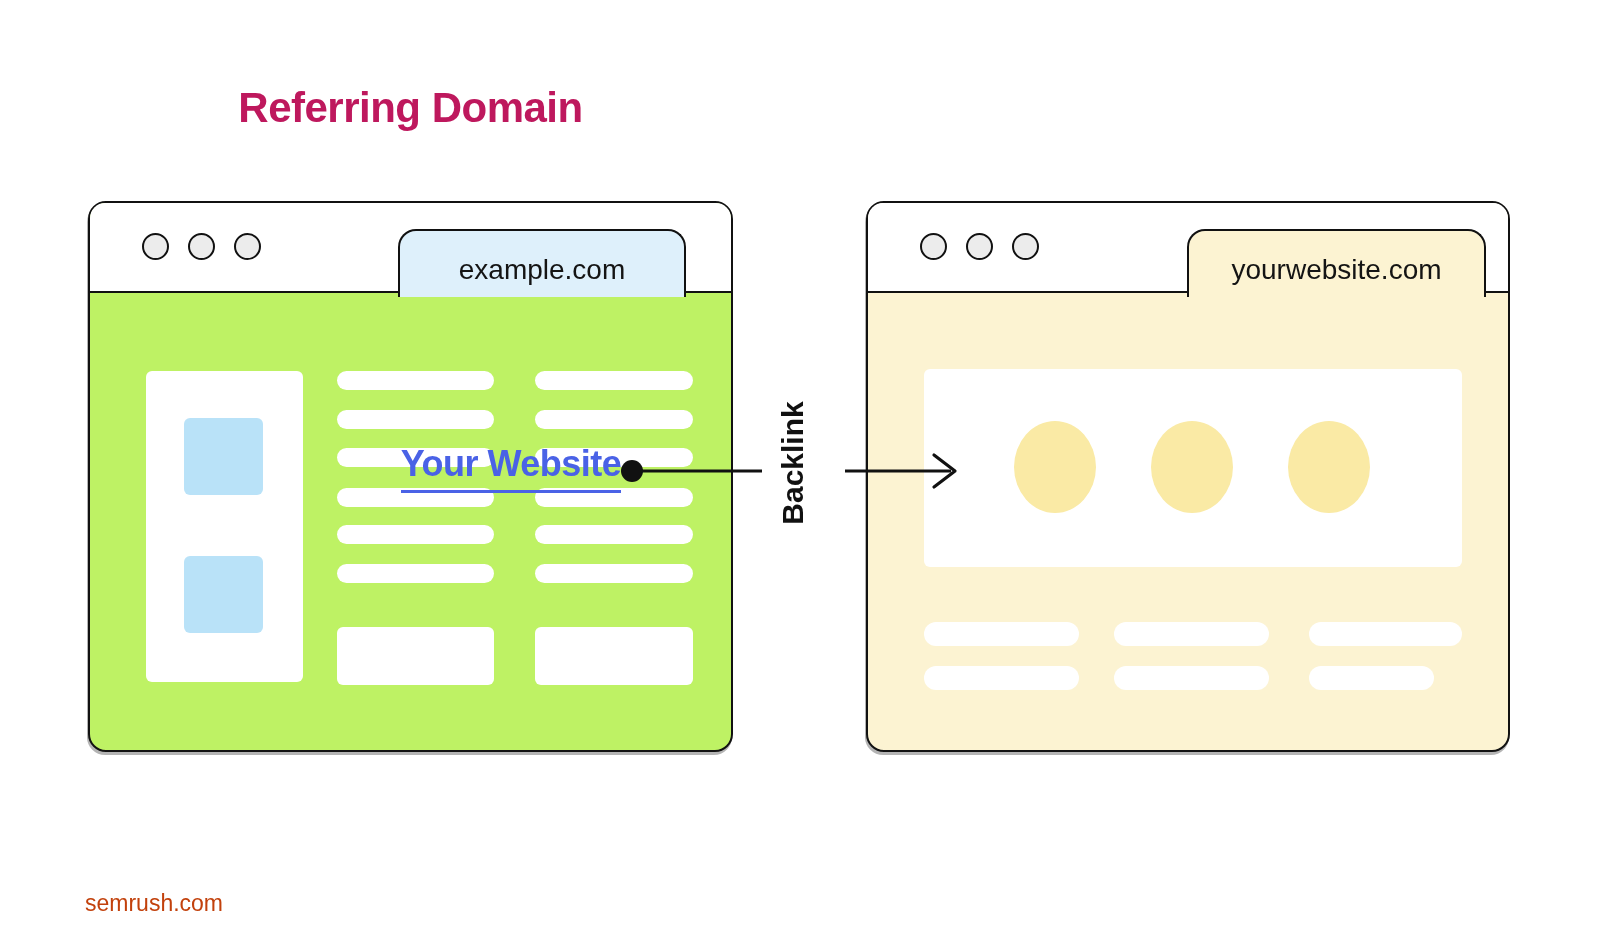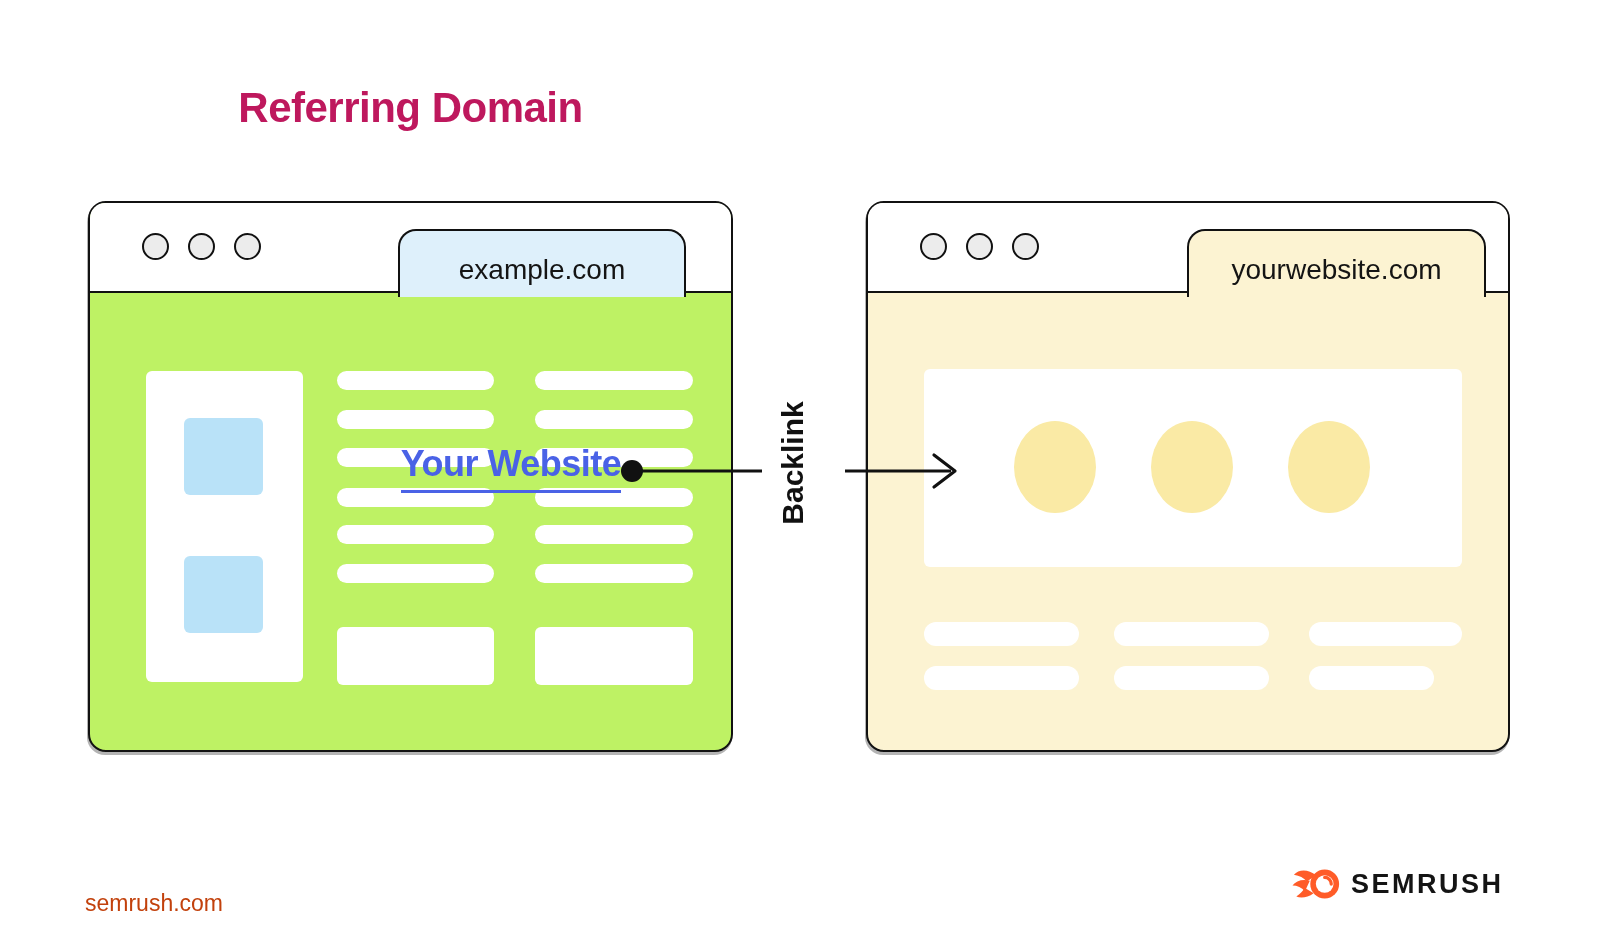--- a/index.html
+++ b/index.html
@@ -275,25 +275,14 @@
   <svg class="connector-svg" viewBox="0 0 1600 931">
     <circle cx="632" cy="471" r="11" fill="#111111"></circle>
     <line x1="641" y1="471" x2="762" y2="471" stroke="#111111" stroke-width="3.2"></line>
     <line x1="845" y1="471" x2="951" y2="471" stroke="#111111" stroke-width="3.2"></line>
     <polyline points="934,455 955,471 934,487" fill="none" stroke="#111111" stroke-width="3.2" stroke-linecap="round" stroke-linejoin="round"></polyline>
   </svg>
   <div class="backlink-label">Backlink</div>
 
   <div class="footer-site">semrush.com</div>
 
-  <div class="brand">
-    <svg width="50" height="36" viewBox="0 0 52 36">
-      <path d="M25 9 C 17 2.5, 7 2.5, 2 8.5 C 8 9.5, 12 11.5, 15.5 15.5 Z" fill="#ff5c28"></path>
-      <path d="M18.5 14.5 C 11 12.5, 4 14.5, 0.5 19.5 C 5.5 19.5, 10 21.5, 13.5 25.5 Z" fill="#ff5c28"></path>
-      <path d="M22.5 27.5 C 16.5 32, 9.5 33, 4.5 31 C 8.5 28.5, 11 26, 13 22 Z" fill="#ff5c28"></path>
-      <circle cx="34" cy="18" r="15" fill="#ff5c28"></circle>
-      <circle cx="34" cy="18" r="9.2" fill="#ffffff"></circle>
-      <path d="M34 11.2 A 6.8 6.8 0 0 1 40.8 18" stroke="#ff5c28" stroke-width="3.4" fill="none" stroke-linecap="round"></path>
-    </svg>
-    <span class="brand-text">SEMRUSH</span>
-  </div>
 
 </div>
 
 </body></html>

